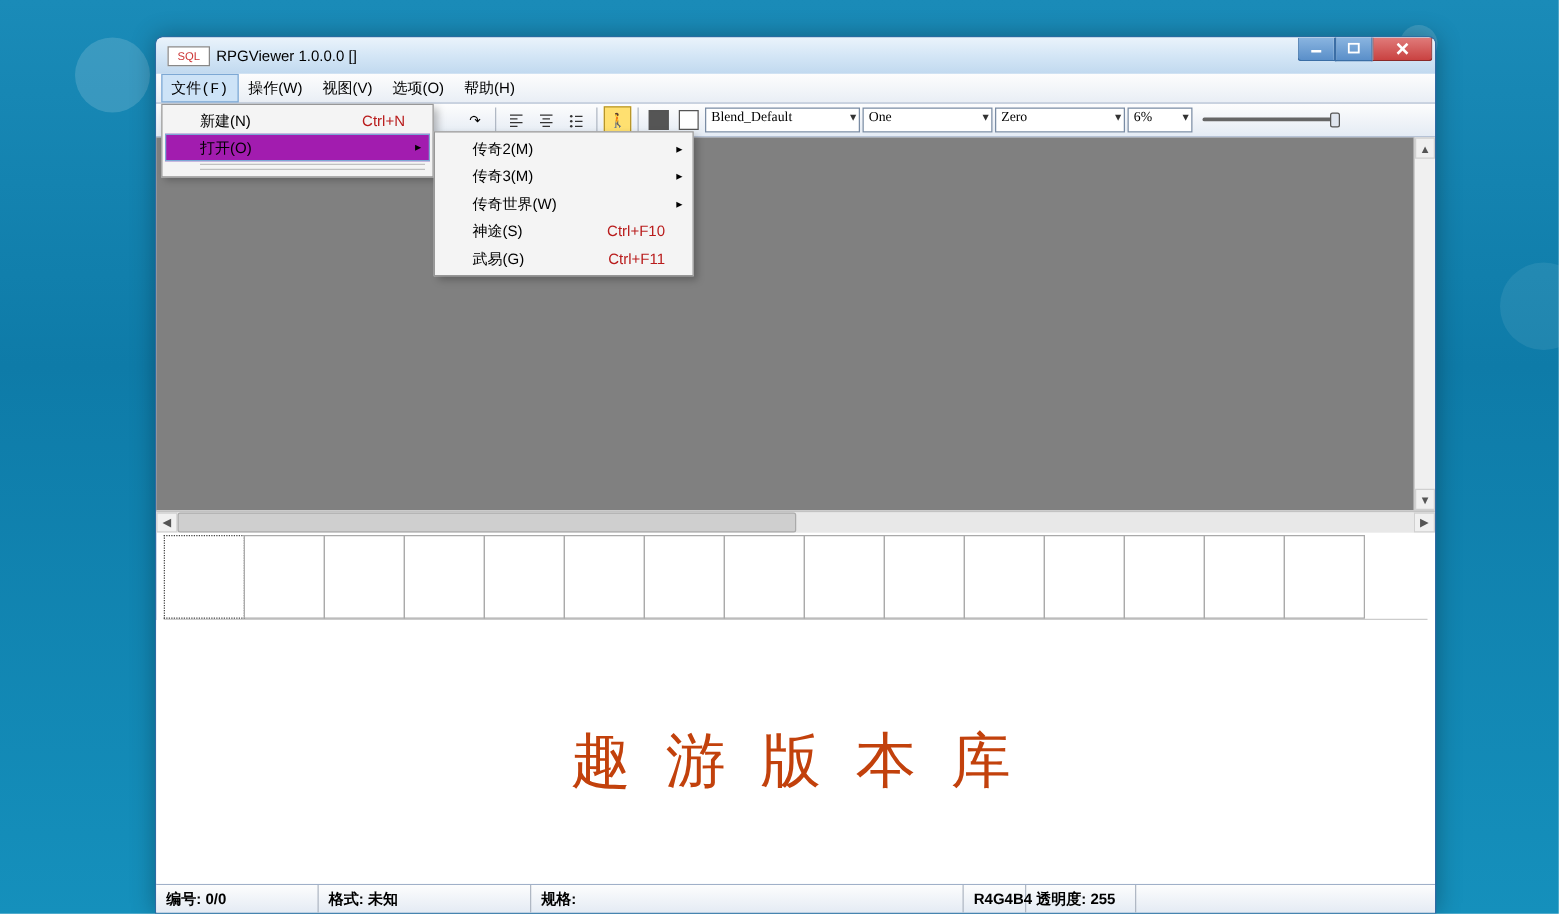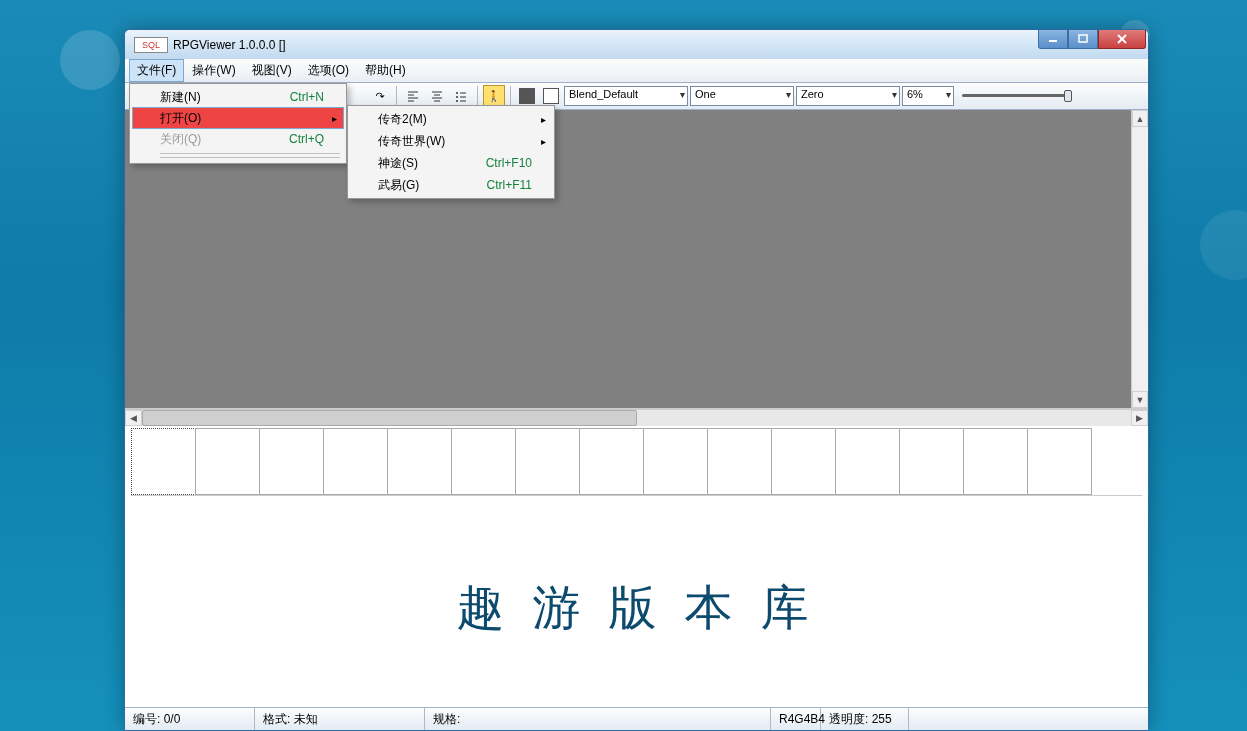--- a/index.html
+++ b/index.html
@@ -12,49 +12,49 @@
 .titlebar { height: 29px; background: linear-gradient(180deg,#eaf3fb 0%,#d4e6f6 50%,#c1d9ef 100%); border-radius: 5px 5px 0 0; display: flex; align-items: center; padding: 0 4px; position: relative; }
 .titlebar .icon { width: 34px; height: 16px; margin: 0 5px; font-size: 9px; background:#fff; border:1px solid #888; display:inline-flex; align-items:center; justify-content:center; color:#c33;}
 .titlebar .title { font-size: 12px; color: #000; }
 .winbtns { position: absolute; right: 2px; top: 0; display: flex; }
 .winbtn { width: 30px; height: 19px; margin-left: 0; display: flex; align-items: center; justify-content: center; font-size: 11px; color: #fff; border: 1px solid #3b6ea5; border-top:none; }
 .winbtn.min { background: linear-gradient(180deg,#8ab5e0,#5a8fc9); border-radius: 0 0 0 3px;}
 .winbtn.max { background: linear-gradient(180deg,#8ab5e0,#5a8fc9); }
 .winbtn.close { width: 48px; background: linear-gradient(180deg,#e07b7a,#c94241); border-radius: 0 0 3px 0; border-color:#8a2a29;}
 .menubar { height: 24px; background: linear-gradient(180deg,#fdfdfd,#e9eef5); border-bottom: 1px solid #a0b0c8; display: flex; align-items: center; padding-left: 4px; font-size: 12px; }
 .menubar .item { padding: 3px 8px; cursor: default; }
-.menubar .item.active { background: #cde3f7; border: 1px solid #7da8d4; padding: 2px 7px; }
+.menubar .item.active { background: #cde3f7; border: 1px solid #7da8d4; padding: 2px 7px; font-family: Liberation Mono, monospace; }
 .toolbar { height: 27px; background: linear-gradient(180deg,#fdfdfd,#e4ebf4); border-bottom: 1px solid #a0b0c8; display: flex; align-items: center; padding: 0 4px; gap: 2px; font-size: 11px; }
 .tb-btn { width: 22px; height: 22px; border: 1px solid transparent; display:flex; align-items:center; justify-content:center; }
 .tb-sep { width: 1px; height: 20px; background: #b0b8c4; margin: 0 3px; }
-.combo { height: 20px; border: 1px solid #7a8ca4; background: #fff; font-size: 11px; font-family: Liberation Sans, sans-serif; padding: 0 16px 4px 4px; display: flex; align-items: center; position: relative; }
+.combo { height: 20px; border: 1px solid #7a8ca4; background: #fff; font-size: 11px; font-family: Liberation Serif, serif; padding: 0 16px 4px 4px; display: flex; align-items: center; position: relative; }
 .combo::after { content: "▾"; position: absolute; right: 2px; font-size: 10px; color: #333;}
 .slider-track { width: 110px; height: 14px; position: relative; margin-left: 6px;}
 .slider-track::before { content:""; position:absolute; left:0; top:5px; right:5px; height:3px; background:#666; border-radius:2px;}
 .slider-thumb { position:absolute; right:0; top:1px; width:8px; height:12px; background:#e0e6ef; border:1px solid #555; border-radius:2px;}
 .main-area { flex: 0 0 299px; background: #808080; position: relative; border-bottom:1px solid #ccc; }
 .vscroll { position: absolute; right: 0; top: 0; bottom: 0; width: 17px; background: #f0f0f0; border-left: 1px solid #ccc; }
 .vscroll .arr { height: 17px; display:flex; align-items:center; justify-content:center; font-size:9px; color:#555; background:#f0f0f0; border:1px solid #d0d0d0;}
 .hscroll { height: 17px; background: #f0f0f0; border-top:1px solid #ccc; display:flex;}
 .hscroll .arr { width: 17px; display:flex; align-items:center; justify-content:center; font-size:9px; color:#555; border:1px solid #d0d0d0;}
 .hscroll .track { flex:1; position:relative; background:#e8e8e8;}
 .hscroll .thumb { position:absolute; left:0; top:0; bottom:0; width:50%; background:#cfcfcf; border:1px solid #aaa; border-radius:2px;}
 .frames { height: 68px; border-bottom: 1px solid #ccc; display:flex; margin:2px 6px 0 6px;}
 .frame-cell { width: 65px; border: 1px solid #aaa; margin-right:-1px; }
 .frame-cell.first { border: 1px dotted #444; }
 .lower { flex: 1; background: #fff; position:relative;}
-.watermark { position:absolute; left:50%; top:50%; transform:translate(-50%,-40%); font-size:48px; color:#0c4a6e; font-family:"KaiTi","STKaiti",serif; letter-spacing:8px; white-space:nowrap; user-select:none;text-align:center;}
-.statusbar { height: 23px; background: linear-gradient(180deg,#fdfdfd,#e4ebf4); border-top: 1px solid #a0b0c8; display: flex; align-items: center; font-size: 12px; }
+.watermark { position:absolute; left:50%; top:50%; transform:translate(-50%,-40%); font-size:48px; color:#c2410c; font-family:"KaiTi","STKaiti",serif; letter-spacing:8px; white-space:nowrap; user-select:none;text-align:center;}
+.statusbar { height: 23px; background: linear-gradient(180deg,#fdfdfd,#e4ebf4); border-top: 1px solid #a0b0c8; display: flex; align-items: center; font-size: 12px; font-weight: bold; }
 .statusbar .cell { border-right: 1px solid #b0b8c4; padding: 0 8px; height:100%; display:flex; align-items:center; white-space:nowrap;}
 .dropdown { position: absolute; background: #f4f4f4; border: 1px solid #979797; box-shadow: 3px 3px 6px rgba(0,0,0,0.25); font-size: 12px; padding: 2px; }
 .dropdown .row { display: flex; align-items: center; height: 22px; padding: 0 20px 0 28px; position: relative; white-space:nowrap; }
 .dropdown .row .lbl { flex: 1; }
-.dropdown .row .sc { color: #15803d; margin-left: 15px; }
+.dropdown .row .sc { color: #b91c1c; margin-left: 15px; }
 .dropdown .row.disabled { color: #9a9a9a; }
-.dropdown .row.hover { background: #ef4444; border: 1px solid #7da8d4; padding: 0 23px 0 27px; height:22px; margin:-1px 0;justify-content:center;}
+.dropdown .row.hover { background: #a21caf; border: 1px solid #7da8d4; padding: 0 23px 0 27px; height:22px; margin:-1px 0;justify-content:center;}
 .dropdown .row.hassub::after { content: "▸"; position: absolute; right: 6px; font-size: 10px; }
 .dropdown .sep { height: 1px; background: #c0c0c0; margin: 3px 4px 3px 28px; }
 .dd1 { left: 4px; top: 53px; width: 218px; }
 .dd2 { left: 222px; top: 75px; width: 208px; }
 .swatch { width:16px; height:16px; border:1px solid #555;}
 </style>
 </head>
 <body>
 
 <div class="bokeh b1"></div>
@@ -188,33 +188,32 @@
 
   <div class="dropdown dd1">
     <div class="row">
         <span class="lbl">新建(N)</span>
         <span class="sc">Ctrl+N</span>
       </div>
     <div class="row hover hassub">
         <span class="lbl">打开(O)</span>
         <span class="sc"></span>
       </div>
-    <div class="row disabled">
-        <span class="lbl">关闭(Q)</span>
-        <span class="sc">Ctrl+Q</span>
-      </div>
     <div class="sep"></div>
     <div class="sep"></div>
   </div>
 
   <div class="dropdown dd2">
     <div class="row hassub">
         <span class="lbl">传奇2(M)</span>
       </div>
     <div class="row hassub">
+        <span class="lbl">传奇3(M)</span>
+      </div>
+    <div class="row hassub">
         <span class="lbl">传奇世界(W)</span>
       </div>
     <div class="row">
         <span class="lbl">神途(S)</span>
         <span class="sc">Ctrl+F10</span>
       </div>
     <div class="row">
         <span class="lbl">武易(G)</span>
         <span class="sc">Ctrl+F11</span>
       </div>

